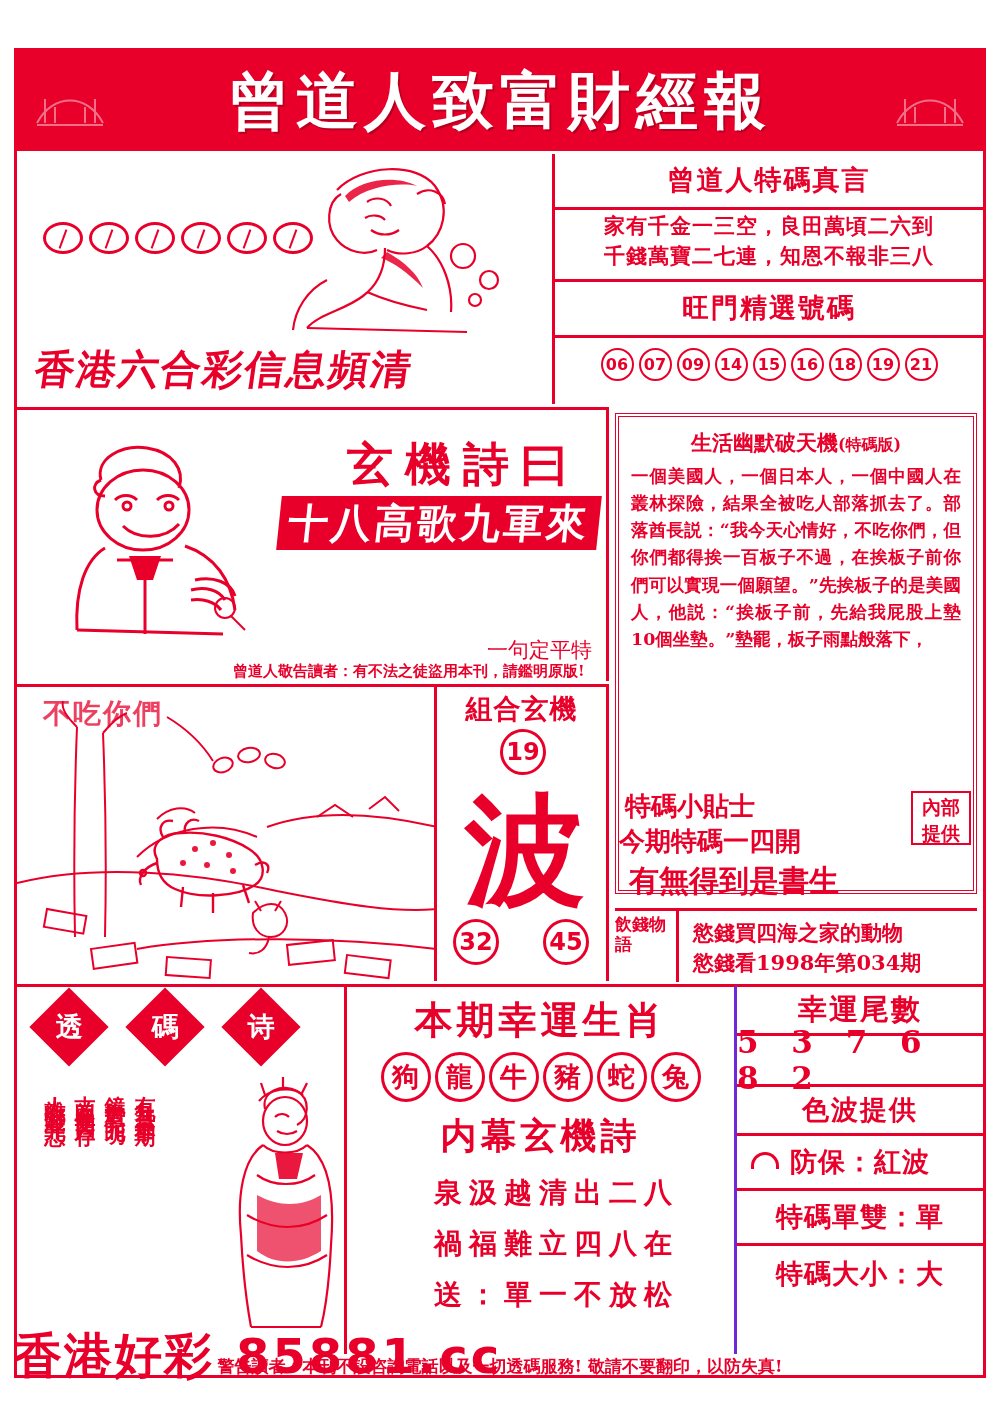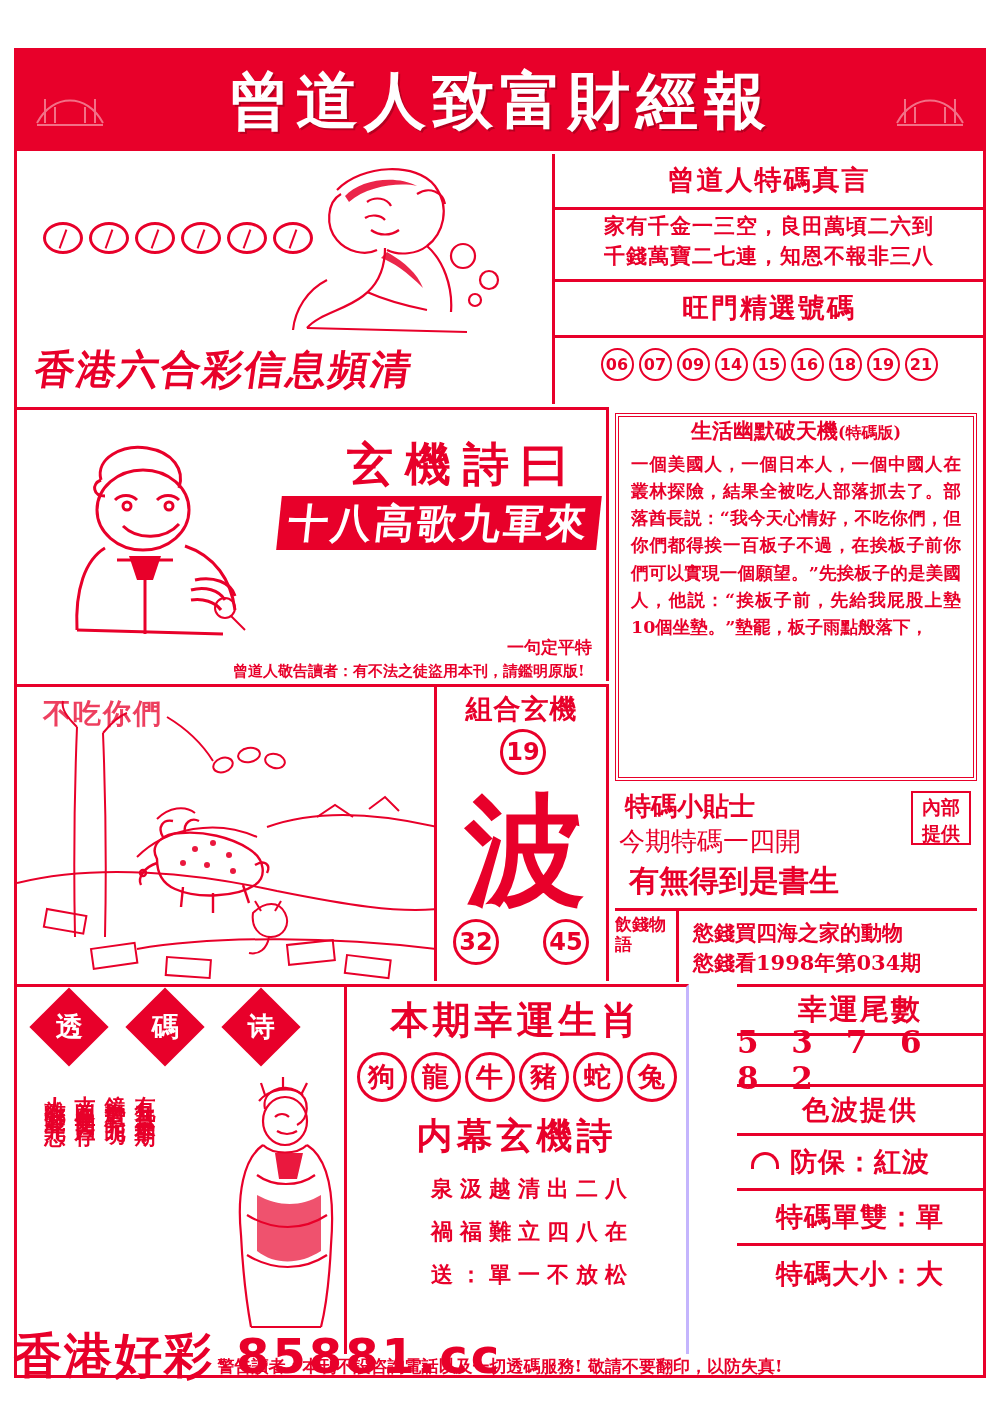--- a/index.html
+++ b/index.html
@@ -96,33 +96,33 @@
     letter-spacing:12px;font-family:"DejaVu Serif","Liberation Serif",serif;
   }
   .xuanji-line{
     position:absolute;left:262px;top:86px;width:320px;height:54px;
     background:#e8002a;color:#fff;font-size:40px;font-weight:bold;
     display:flex;align-items:center;justify-content:center;letter-spacing:3px;
     font-family:"DejaVu Serif","Liberation Serif",serif;
     transform:skewX(-6deg);
   }
   .oneline{
-    position:absolute;right:14px;top:226px;font-size:17px;font-weight:bold;
+    position:absolute;right:14px;top:226px;font-size:21px;font-weight:normal;
     font-family:"DejaVu Serif","Liberation Serif",serif;
     text-align:center;
   }
   .warnline{
     position:absolute;left:216px;top:252px;font-size:15px;font-weight:bold;
     font-family:"DejaVu Serif","Liberation Serif",serif;
   }
   .chef{position:absolute;left:28px;top:20px;width:230px;height:230px;}
   
   .humor{
-    position:absolute;left:615px;top:405px;width:362px;height:368px;
-    border:4px double #e8002a;box-sizing:border-box;padding:0 12px;
+    position:absolute;left:615px;top:405px;width:362px;height:481px;
+    border:4px double #e8002a;box-sizing:border-box;padding:12px 12px;
     overflow:hidden;
   }
   .humor .hd{
     text-align:center;font-weight:bold;font-size:21px;margin-bottom:6px;
     font-family:"DejaVu Serif","Liberation Serif",serif;
   }
   .humor .hd .sub{font-size:16px;}
   .humor .body{
     font-size:17.5px;line-height:1.55;font-weight:bold;text-align:justify;
     font-family:"DejaVu Serif","Liberation Serif",serif;
@@ -162,21 +162,21 @@
     font-family:"DejaVu Serif","Liberation Serif",serif;
     display:flex;align-items:center;justify-content:center;
   }
   
   .tips{
     position:absolute;left:615px;top:781px;width:362px;height:118px;
     box-sizing:border-box;overflow:hidden;
   }
   .tips .l1{font-size:26px;font-weight:bold;margin-left:10px;
     font-family:"DejaVu Serif","Liberation Serif",serif;}
-  .tips .l2{font-size:26px;font-weight:normal;margin-left:4px;
+  .tips .l2{font-size:26px;font-weight:bold;margin-left:4px;
     font-family:"DejaVu Serif","Liberation Serif",serif;}
   .tips .l3{font-size:30px;font-weight:bold;margin-left:14px;margin-top:2px;
     font-family:"DejaVu Serif","Liberation Serif",serif;}
   .inner-badge{
     position:absolute;right:6px;top:2px;width:60px;height:54px;
     border:2px solid #e8002a;box-sizing:border-box;text-align:center;
     font-size:19px;font-weight:bold;line-height:1.35;padding-top:2px;
     font-family:"DejaVu Serif","Liberation Serif",serif;
   }
   
@@ -211,36 +211,36 @@
     font-family:"DejaVu Serif","Liberation Serif",serif;
   }
   .vcols{position:absolute;left:24px;top:92px;display:flex;gap:2px;}
   .vcol{
     writing-mode:vertical-rl;text-orientation:upright;
     font-size:21px;font-weight:bold;letter-spacing:5px;height:250px;
     font-family:"DejaVu Serif","Liberation Serif",serif;
   }
   .monk{position:absolute;left:200px;top:88px;width:130px;height:260px;}
   .bot-mid{
-    position:absolute;left:347px;top:976px;width:342px;height:370px;
-    border-top:3px solid #e8002a;border-right:3px solid #c4b5fd;
+    position:absolute;left:347px;top:976px;width:390px;height:370px;
+    border-top:3px solid #e8002a;border-right:3px solid #6d28d9;
     box-sizing:border-box;overflow:hidden;text-align:center;
   }
   .bot-mid .h1{font-size:38px;font-weight:bold;margin-top:8px;letter-spacing:4px;
     font-family:"DejaVu Serif","Liberation Serif",serif;}
   .zodiac-row{display:flex;justify-content:center;gap:4px;margin-top:6px;}
   .zball{
     width:50px;height:50px;border:3px solid #e8002a;border-radius:50%;
     display:flex;align-items:center;justify-content:center;box-sizing:border-box;
     font-size:27px;font-weight:bold;
     font-family:"DejaVu Serif","Liberation Serif",serif;
   }
   .bot-mid .h2{font-size:36px;font-weight:bold;margin-top:10px;letter-spacing:4px;
     font-family:"DejaVu Serif","Liberation Serif",serif;}
-  .bot-mid .pl{font-size:22px;font-weight:bold;margin-top:13px;letter-spacing:7px;
+  .bot-mid .pl{font-size:28px;font-weight:bold;margin-top:13px;letter-spacing:7px;
     font-family:"DejaVu Serif","Liberation Serif",serif;margin-left:32px;}
   .bot-right{
     position:absolute;left:737px;top:976px;width:246px;height:370px;
     border-top:3px solid #e8002a;box-sizing:border-box;overflow:hidden;
   }
   .br-row{
     border-bottom:3px solid #e8002a;display:flex;align-items:center;
     justify-content:center;font-weight:bold;
     font-family:"DejaVu Serif","Liberation Serif",serif;
   }

